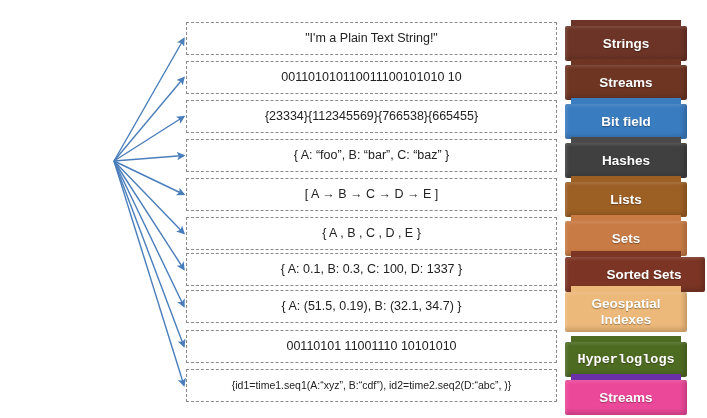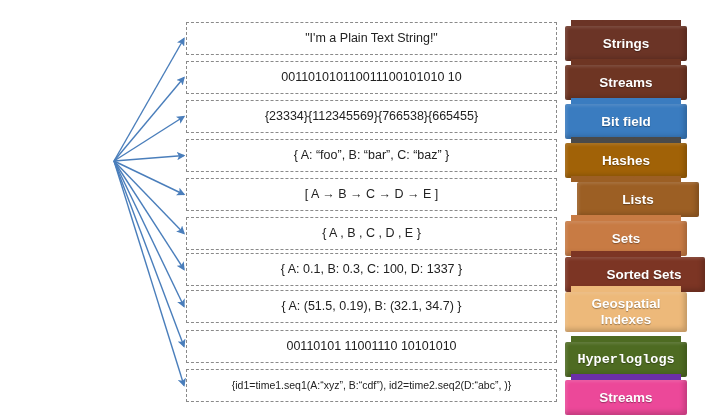--- a/index.html
+++ b/index.html
@@ -197,35 +197,35 @@
       <div class="value-box" style="top: 139px;">
         <span class="value-text">{ A: “foo”, B: “bar”, C: “baz”  }</span>
       </div>
       <div class="brick" style="top: 137px;">
         <div class="brick-studs" style="background: rgb(74, 74, 74);">
           <i style="background: rgb(74, 74, 74);"></i>
           <i style="background: rgb(74, 74, 74);"></i>
           <i style="background: rgb(74, 74, 74);"></i>
           <i style="background: rgb(74, 74, 74);"></i>
         </div>
-        <div class="brick-body" style="background: #a16207;">
+        <div class="brick-body" style="background: #404040;">
           <span class="brick-label">Hashes</span>
         </div>
       </div>
       <div class="value-box" style="top: 178px;">
         <span class="value-text">[ A → B → C → D → E ]</span>
       </div>
       <div class="brick" style="top: 176px;">
         <div class="brick-studs" style="background: rgb(156, 95, 36);">
           <i style="background: rgb(156, 95, 36);"></i>
           <i style="background: rgb(156, 95, 36);"></i>
           <i style="background: rgb(156, 95, 36);"></i>
           <i style="background: rgb(156, 95, 36);"></i>
         </div>
-        <div class="brick-body" style="background: rgb(156, 95, 36); margin-left: 12px;">
+        <div class="brick-body" style="background: rgb(156, 95, 36);">
           <span class="brick-label">Lists</span>
         </div>
       </div>
       <div class="value-box" style="top: 217px;">
         <span class="value-text">{  A , B , C , D , E  }</span>
       </div>
       <div class="brick" style="top: 215px;">
         <div class="brick-studs" style="background: rgb(200, 123, 68);">
           <i style="background: rgb(200, 123, 68);"></i>
           <i style="background: rgb(200, 123, 68);"></i>

